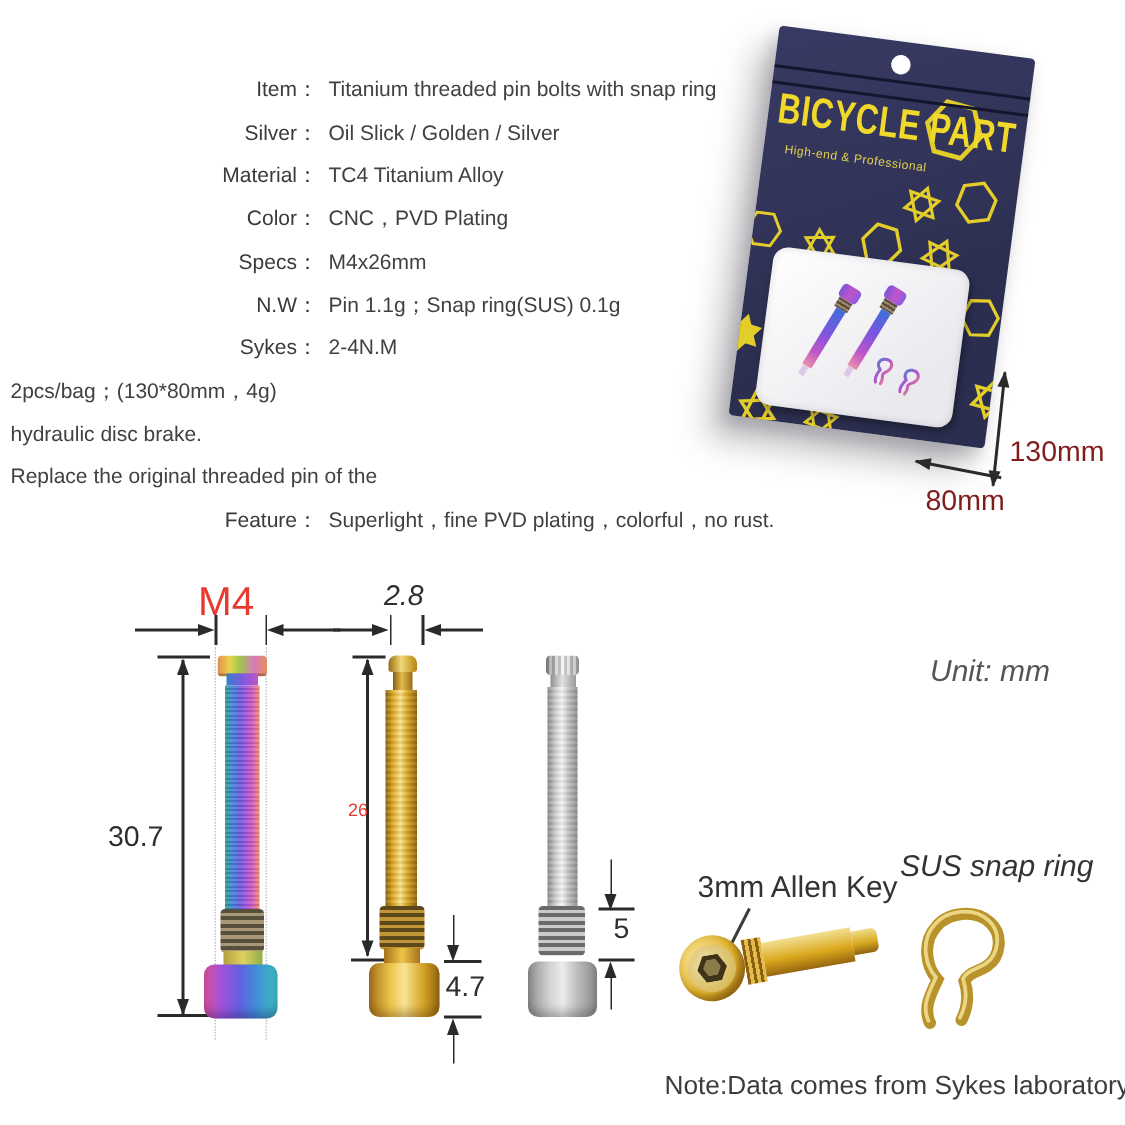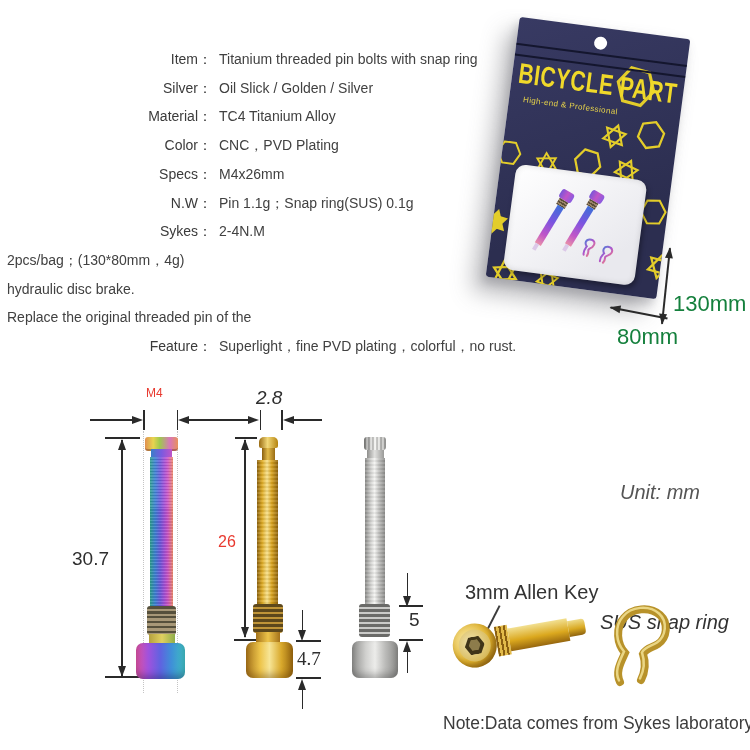--- a/index.html
+++ b/index.html
@@ -57,22 +57,22 @@
   .akhex{position:absolute;left:12px;top:13px;width:20px;height:18px;background:#3f3418;
          clip-path:polygon(25% 0,75% 0,100% 50%,75% 100%,25% 100%,0 50%);}
   .akhex-in{position:absolute;left:4px;top:3px;width:12px;height:11px;background:#8d7c4b;
          clip-path:polygon(25% 0,75% 0,100% 50%,75% 100%,25% 100%,0 50%);}
   .akridges{width:13px;height:30px;background:repeating-linear-gradient(90deg,#8a5f10 0 2px,#e3bb4a 2px 4.5px);}
   .akshaft{width:60px;height:23px;background:linear-gradient(180deg,#f2e092,#dba81e 55%,#96660f);}
   .aktip{width:17px;height:16px;border-radius:0 4px 4px 0;background:linear-gradient(180deg,#efdc8a,#d9a922 55%,#8f6410);}
 
   .note{position:absolute;left:443px;top:713px;font-size:17.5px;color:#3c3c3c;white-space:nowrap;}
   .figlabel{position:absolute;font-size:20px;color:#333;white-space:nowrap;}
-  .it{font-style:italic;margin-top:44px;}
-  .mmlabel{position:absolute;font-size:22px;color:#15803d;white-space:nowrap;}
+  .it{font-style:italic;}
+  .mmlabel{position:absolute;font-size:19px;color:#7f1d1d;white-space:nowrap;}
 </style>
 </head>
 <body>
 
 <div id="canvas">
 
   <div id="spec">
       <div class="srow">
         <div class="slabel">Item：</div>
         <div class="sval">Titanium threaded pin bolts with snap ring</div>
@@ -201,21 +201,21 @@
     <div class="tri tri-u" style="left:1.5px;top:-1px;"></div>
     <div class="tri tri-d" style="left:1.5px;bottom:-1px;"></div>
   </div>
   <div class="abs" style="left:610px;top:307px;width:58px;height:12px;transform:rotate(11deg);">
     <div class="dline" style="left:0;top:5.2px;width:58px;height:1.6px;"></div>
     <div class="tri tri-l" style="left:-1px;top:1.5px;"></div>
   </div>
   <div class="mmlabel" style="left:673px;top:291px;">130mm</div>
   <div class="mmlabel" style="left:617px;top:324px;">80mm</div>
 
-  <div class="dimtext red" style="left:146px;top:386px;font-size:12px;text-align:right;">M4</div>
+  <div class="dimtext red" style="left:132px;top:386px;font-size:27px;text-align:right;">M4</div>
   <div class="dimtext" style="left:256px;top:387px;font-style:italic;">2.8</div>
 
   <div class="dline" style="left:90px;top:419px;width:43px;height:1.8px;"></div>
   <div class="tri tri-r" style="left:132px;top:415.5px;"></div>
   <div class="tick" style="left:143px;top:410px;width:1.6px;height:20px;"></div>
   <div class="tick" style="left:176.5px;top:410px;width:1.6px;height:20px;"></div>
   <div class="tri tri-l" style="left:178px;top:415.5px;"></div>
   <div class="dline" style="left:188px;top:419px;width:39px;height:1.8px;"></div>
 
   <div class="dline" style="left:222px;top:419px;width:28px;height:1.8px;"></div>
@@ -230,29 +230,29 @@
   <div class="dline" style="left:121px;top:440px;width:1.6px;height:236px;"></div>
   <div class="tri tri-u" style="left:117.5px;top:439px;"></div>
   <div class="tri tri-d" style="left:117.5px;top:666px;"></div>
   <div class="dimtext" style="left:72px;top:548px;">30.7</div>
 
   <div class="tick" style="left:235px;top:437px;width:22px;height:1.6px;"></div>
   <div class="tick" style="left:234px;top:639px;width:27px;height:1.6px;"></div>
   <div class="dline" style="left:244px;top:440px;width:1.6px;height:197px;"></div>
   <div class="tri tri-u" style="left:240.5px;top:439px;"></div>
   <div class="tri tri-d" style="left:240.5px;top:627px;"></div>
-  <div class="dimtext red" style="left:218px;top:533px;font-size:16px;">26</div>
+  <div class="dimtext red" style="left:232px;top:533px;font-size:12px;">26</div>
 
   <div class="dline" style="left:301.5px;top:610px;width:1.6px;height:21px;"></div>
   <div class="tri tri-d" style="left:298px;top:630px;"></div>
   <div class="tick" style="left:296px;top:640px;width:25px;height:1.6px;"></div>
   <div class="tick" style="left:296px;top:677px;width:25px;height:1.6px;"></div>
   <div class="tri tri-u" style="left:298px;top:679px;"></div>
   <div class="dline" style="left:301.5px;top:689px;width:1.6px;height:20px;"></div>
-  <div class="dimtext" style="left:297px;top:648px;font-family:Liberation Serif, serif;">4.7</div>
+  <div class="dimtext" style="left:297px;top:648px;">4.7</div>
 
   <div class="dline" style="left:406.5px;top:573px;width:1.6px;height:24px;"></div>
   <div class="tri tri-d" style="left:403px;top:596px;"></div>
   <div class="tick" style="left:399px;top:605px;width:24px;height:1.6px;"></div>
   <div class="tick" style="left:399px;top:639px;width:24px;height:1.6px;"></div>
   <div class="tri tri-u" style="left:403px;top:641px;"></div>
   <div class="dline" style="left:406.5px;top:651px;width:1.6px;height:22px;"></div>
   <div class="dimtext" style="left:409px;top:609px;">5</div>
 
   <div class="dotguide" style="left:143px;top:431px;height:262px;"></div>

